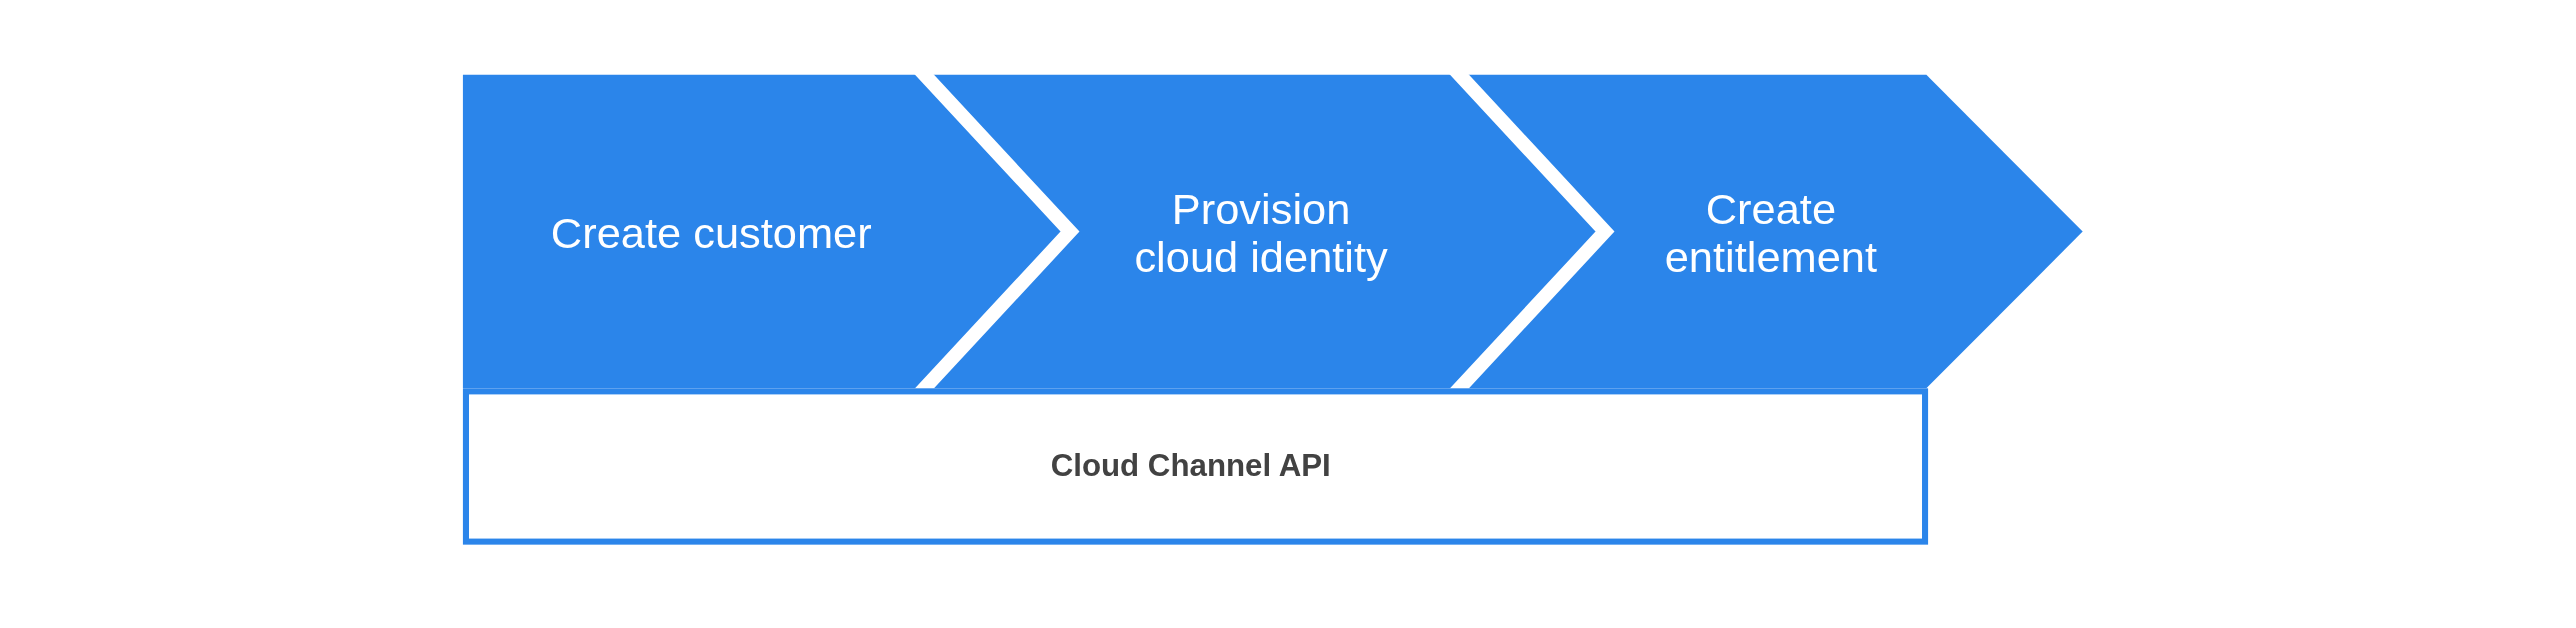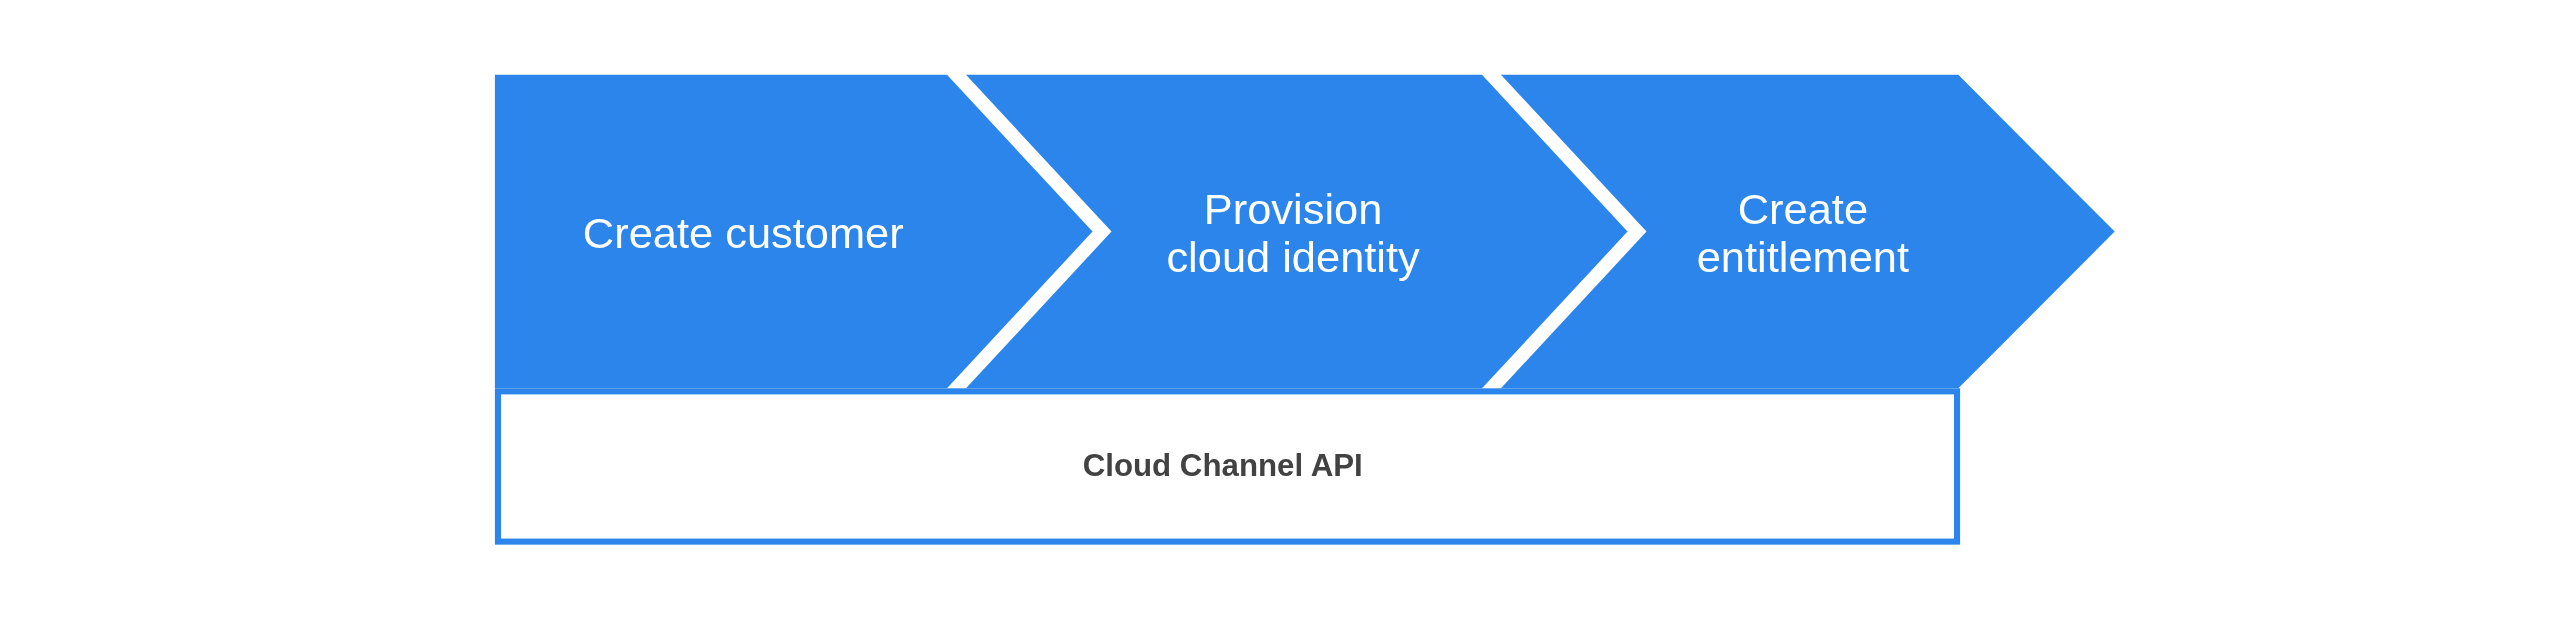--- a/index.html
+++ b/index.html
@@ -9,21 +9,20 @@
     width: 2576px;
     height: 629px;
     overflow: hidden;
     font-family: "Liberation Sans", sans-serif;
   }
   .stage {
     position: relative;
     width: 2208px;
     height: 629px;
     background: #ffffff;
-    margin-left: 32px;
   }
   svg.diagram {
     position: absolute;
     left: 0;
     top: 0;
     width: 2576px;
     height: 629px;
     display: block;
   }
   .step-label {

